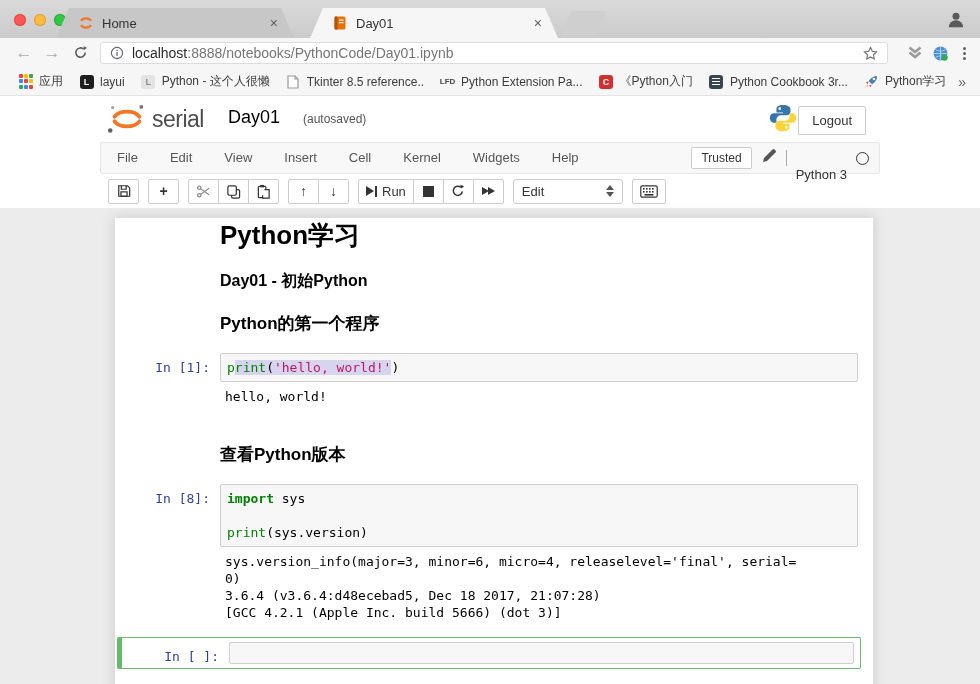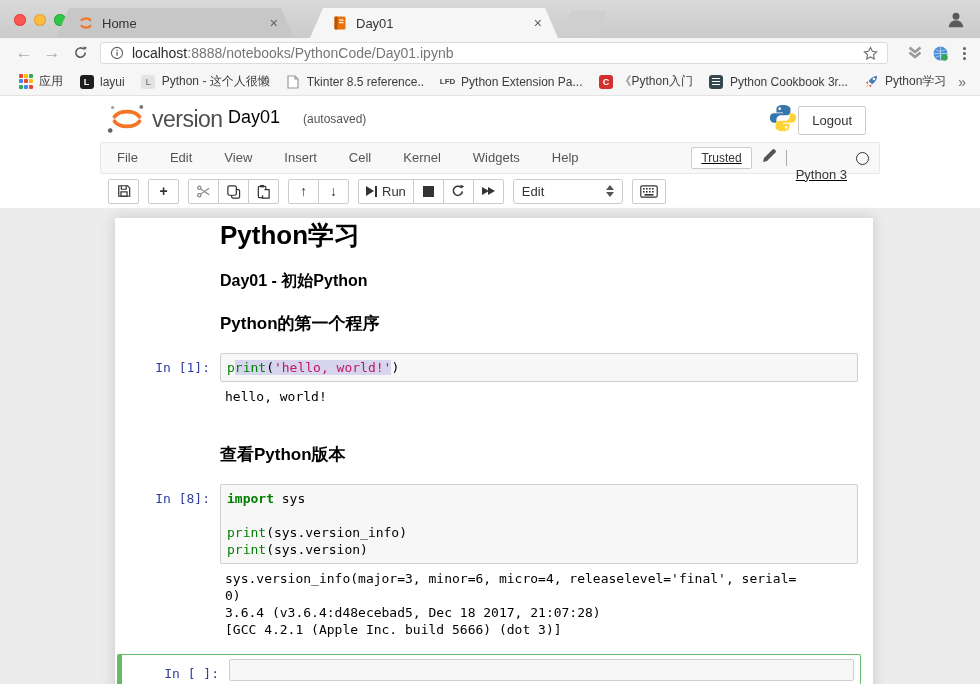--- a/index.html
+++ b/index.html
@@ -72,21 +72,21 @@
   .jheader-right { position:absolute; right:114px; top:7px; display:flex;
                    align-items:center; gap:0; }
   .logout-btn { border:1px solid #ccc; background:#fff; border-radius:2px;
                 font-size:13px; color:#333; padding:6px 13px; }
 
   
   .jmenubar { position:absolute; top:142px; left:100px; width:780px; height:32px;
               background:#f8f8f8; border:1px solid #e7e7e7; border-radius:2px;
               display:flex; align-items:center; }
   .menu-item { padding:0 16px; font-size:13px; color:#555; line-height:30px; }
-  .menu-right { margin-left:auto; display:flex; align-items:center; gap:9px; padding-right:10px;text-decoration:underline; }
+  .menu-right { margin-left:auto; display:flex; align-items:center; gap:9px; padding-right:10px; }
   .trusted-btn { font-size:12px; border:1px solid #ccc; background:#fff; color:#333;
                  border-radius:2px; padding:3px 9px; }
   .vdiv { width:1px; height:16px; background:#aaa; }
   .kernel-name { font-size:13px; color:#333;margin-top:32px; }
   .kernel-circle { width:13px; height:13px; border:1.5px solid #333; border-radius:50%; }
 
   
   .jtoolbar { position:absolute; top:174px; left:100px; width:780px; height:34px;
               display:flex; align-items:center; gap:9px; padding-left:8px; }
   .btn-group { display:flex; }
@@ -307,21 +307,21 @@
 
   <div class="jheader">
     <div class="jlogo-wrap">
       <svg width="44" height="34" viewBox="0 0 46 32">
         <circle cx="9" cy="4" r="1.6" fill="#9e9e9e"></circle>
         <circle cx="39" cy="3.4" r="2" fill="#757575"></circle>
         <circle cx="6.5" cy="28" r="2.4" fill="#616161"></circle>
         <path d="M11 18.5 A 14.5 9.5 0 0 0 37 18.5" fill="none" stroke="#F37626" stroke-width="4" stroke-linecap="round"></path>
         <path d="M11 13.5 A 14.5 9.5 0 0 1 37 13.5" fill="none" stroke="#F37626" stroke-width="4" stroke-linecap="round"></path>
       </svg>
-      <span class="jwordmark">version</span>
+      <span class="jwordmark">serial</span>
     </div>
     <span class="jtitle">Day01</span>
     <span class="jautosave">(autosaved)</span>
     <div class="jheader-right">
       <span>
         <svg width="30" height="30" viewBox="0 0 32 32">
           <path fill="#3776AB" d="M16 2 c-5 0 -7 2 -7 4.5 V10 h7 v1 H6.5 C4 11 2 12.5 2 16 s2 5 4.5 5 H9 v-3.5 C9 15 11 13 14 13 h6 c2.5 0 4 -1.5 4 -4 V6.5 C24 4 21 2 16 2 Z m-3.5 2.6 a1.4 1.4 0 1 1 0 2.8 a1.4 1.4 0 0 1 0 -2.8 Z"></path>
           <path fill="#FFD43B" d="M16 30 c5 0 7 -2 7 -4.5 V22 h-7 v-1 h9.5 c2.5 0 4.5 -1.5 4.5 -5 s-2 -5 -4.5 -5 H23 v3.5 c0 2.5 -2 4.5 -5 4.5 h-6 c-2.5 0 -4 1.5 -4 4 v2.5 C8 28 11 30 16 30 Z m3.5 -2.6 a1.4 1.4 0 1 1 0 -2.8 a1.4 1.4 0 0 1 0 2.8 Z"></path>
         </svg>
       </span>
@@ -472,21 +472,20 @@
       <div class="md h3-gap">
         <h3>查看Python版本</h3>
       </div>
 
       <div class="cell cell2-gap">
         <div class="input-row">
           <div class="prompt">In [8]:</div>
           <div class="code-box">
               <div class="cm-line"><span class="tok-kw">import</span><span> sys</span></div>
               <div class="cm-line">&nbsp;</div>
-              <div class="cm-line"><span class="tok-bi">print</span><span>(sys.version_info)</span></div>
               <div class="cm-line"><span class="tok-bi">print</span><span>(sys.version)</span></div>
             </div>
         </div>
         <div class="output-row">
           <div class="prompt"></div>
           <div class="output-area">
             <pre>sys.version_info(major=3, minor=6, micro=4, releaselevel='final', serial=
 0)
 3.6.4 (v3.6.4:d48ecebad5, Dec 18 2017, 21:07:28)
 [GCC 4.2.1 (Apple Inc. build 5666) (dot 3)]</pre>

